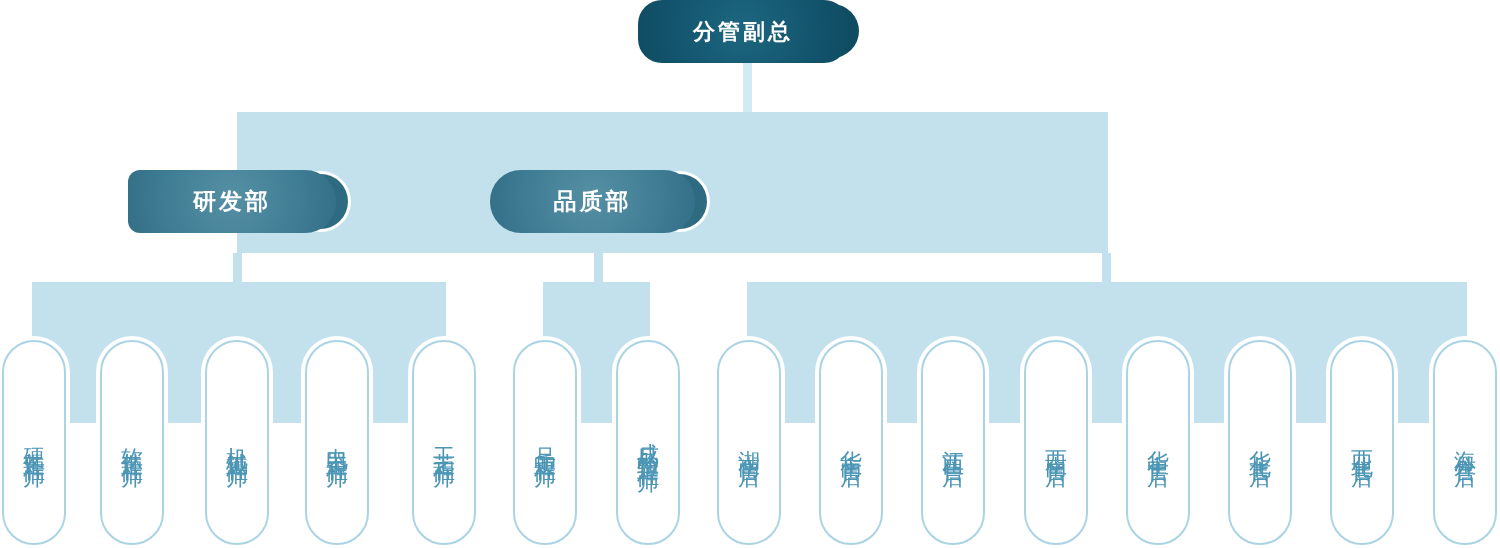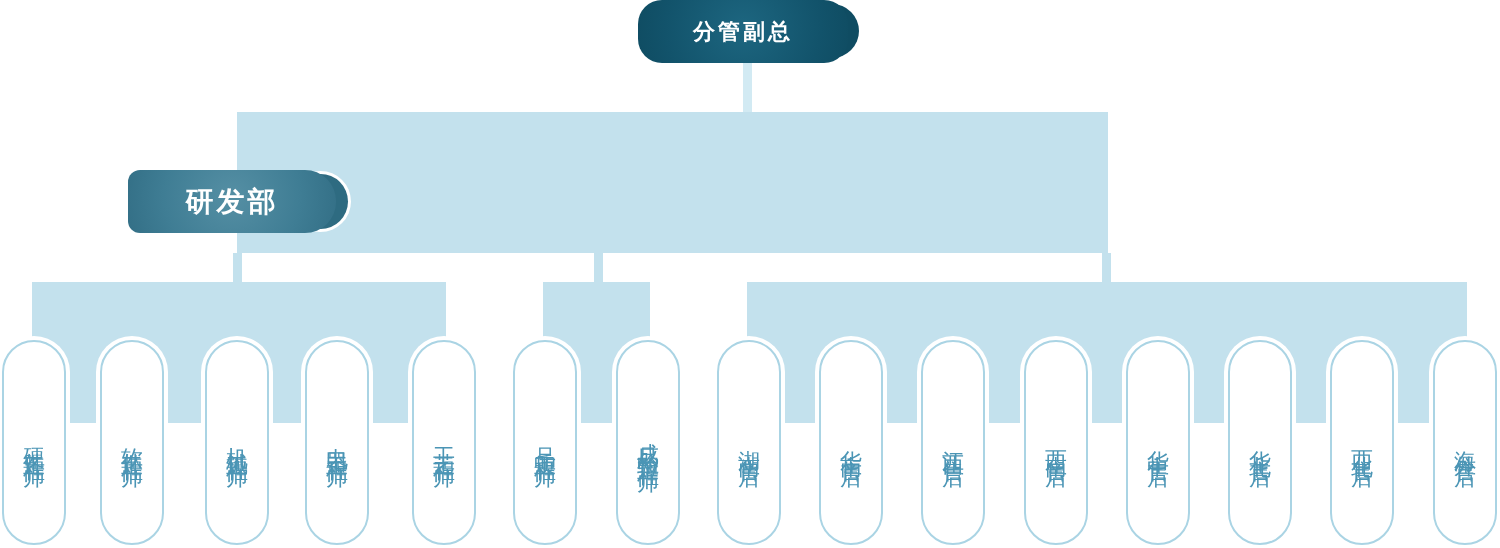--- a/index.html
+++ b/index.html
@@ -42,21 +42,21 @@
   .dept-pill{position:absolute;top:170px;height:63px;z-index:3;}
   .dept-pill .bump{
     position:absolute;right:-12px;top:4px;width:55px;height:55px;border-radius:50%;
     background:var(--c-pill-bump);box-shadow:0 0 0 3px #ffffff;z-index:0;
   }
   .dept-pill .node-body{
     position:absolute;inset:0;z-index:1;
     background:radial-gradient(circle at 50% 42%, var(--c-pill-light) 0%, var(--c-pill-mid) 62%, var(--c-pill-dark) 100%);
     display:flex;align-items:center;justify-content:center;
   }
-  .dept-pill .node-label{color:#ffffff;font-size:28px;font-weight:700;letter-spacing:3px;}
+  .dept-pill .node-label{color:#ffffff;font-size:23px;font-weight:700;letter-spacing:3px;}
   
   .capsule{
     position:absolute;top:340px;width:64px;height:205px;z-index:2;
     background:#ffffff;border:2px solid var(--c-capsule-border);border-radius:32px;
     box-shadow:0 0 0 4px #ffffff;
     display:flex;align-items:center;justify-content:center;
   }
   .capsule .pos-label{
     writing-mode:vertical-rl;text-orientation:upright;
     color:var(--c-capsule-text);font-size:22px;letter-spacing:5px;line-height:1;
@@ -97,20 +97,26 @@
       <span class="pos-label">机械工程师</span>
     </div>
     <div class="capsule" style="left: 305px;">
       <span class="pos-label">电器工程师</span>
     </div>
     <div class="capsule" style="left: 412px;">
       <span class="pos-label">工艺工程师</span>
     </div>
     <div class="vline" style="left: 594px; top: 253px; width: 9px; height: 29px;"></div>
     <div class="band" style="left: 543px; top: 282px; width: 107px; height: 141px;"></div>
+    <div class="dept-pill" style="left: 490px; width: 205px;">
+      <span class="bump"></span>
+      <span class="node-body" style="border-radius: 31px;">
+        <span class="node-label">品质部</span>
+      </span>
+    </div>
     <div class="capsule" style="left: 513px;">
       <span class="pos-label">品质工程师</span>
     </div>
     <div class="capsule" style="left: 616px;">
       <span class="pos-label">成品检验工程师</span>
     </div>
     <div class="vline" style="left: 1102px; top: 253px; width: 9px; height: 29px;"></div>
     <div class="band" style="left: 747px; top: 282px; width: 720px; height: 141px;"></div>
     <div class="capsule" style="left: 717px;">
       <span class="pos-label">湖南售后</span>

